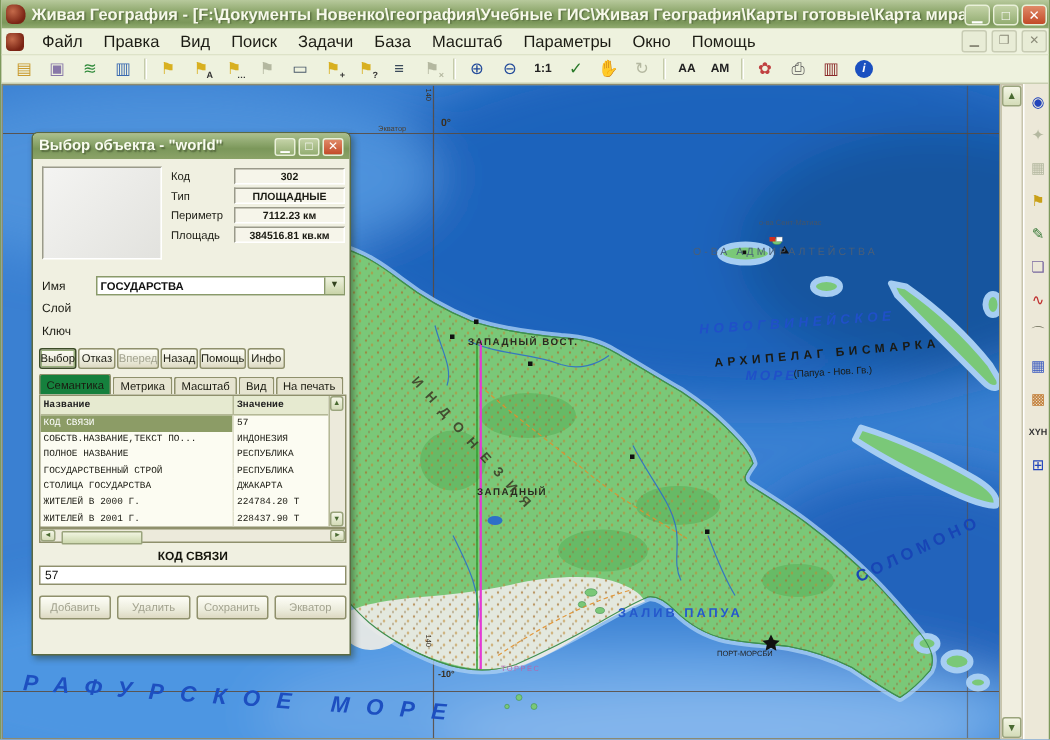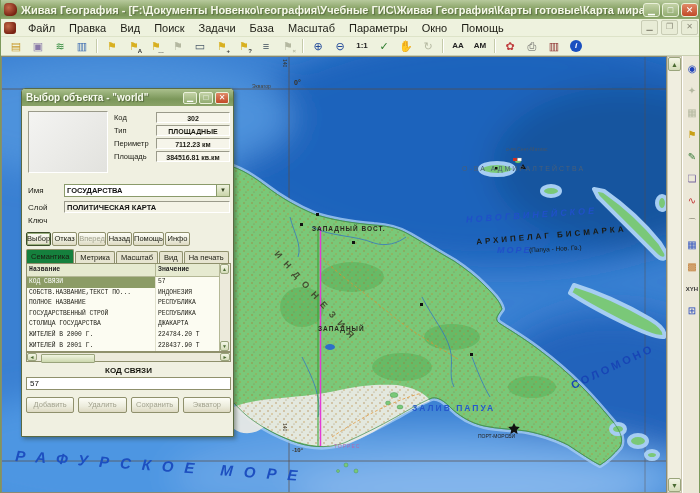--- a/index.html
+++ b/index.html
@@ -463,21 +463,20 @@
 
     <div class="nrow" style="top:95px;">
       <span class="nlabel">Имя</span>
       <span class="combo">
         <span class="combo-text">ГОСУДАРСТВА</span>
         <span class="combo-arrow">▼</span>
       </span>
     </div>
     <div class="nrow" style="top:112px;">
       <span class="nlabel">Слой</span>
-      <span class="inset-val">ПОЛИТИЧЕСКАЯ КАРТА</span>
     </div>
     <div class="nrow" style="top:127px;">
       <span class="nlabel">Ключ</span>
     </div>
 
     <div class="btnrow">
 
     <button class="xpbtn focused">Выбор</button>
         <button class="xpbtn">Отказ</button>
         <button class="xpbtn disabled">Вперед</button>

